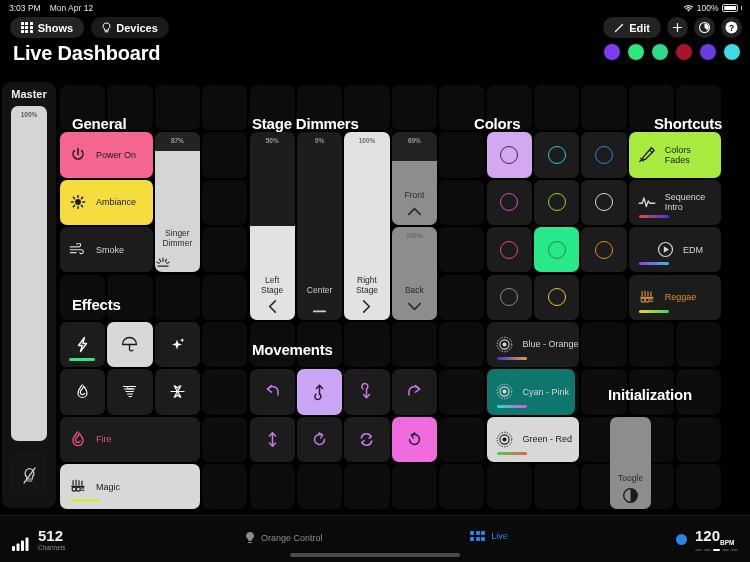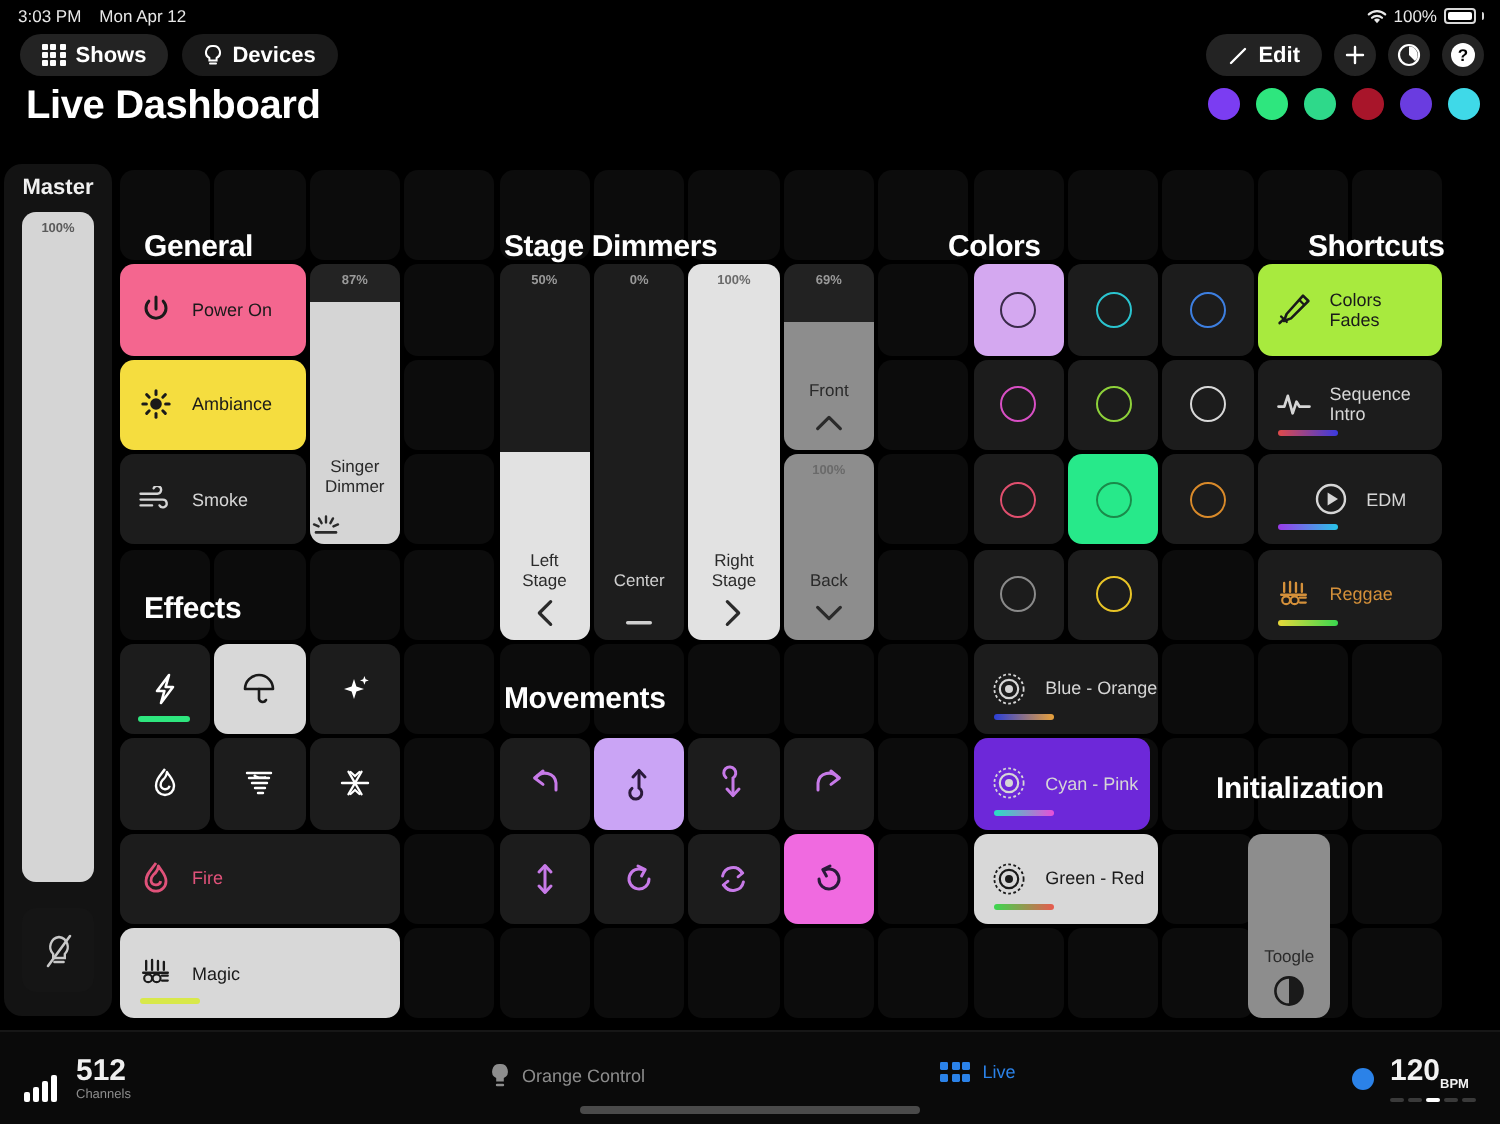--- a/index.html
+++ b/index.html
@@ -623,21 +623,21 @@
         <span class="ic">
           <svg width="17" height="17" viewBox="0 0 17 17">
             <circle cx="8.5" cy="8.5" r="7.3" stroke="#d6d6d6" stroke-width="0.9" fill="none" stroke-dasharray="1.4 1.2"></circle>
             <circle cx="8.5" cy="8.5" r="4.6" stroke="#d6d6d6" stroke-width="1.1" fill="none"></circle>
             <circle cx="8.5" cy="8.5" r="2" fill="#d6d6d6"></circle>
           </svg>
         </span>
         <span class="lbl" style="color: rgb(214, 214, 214);">Blue - Orange</span>
         <div class="minibar" style="background: linear-gradient(90deg, rgb(43, 63, 216), rgb(232, 161, 58));"></div>
       </div>
-      <div class="btn" style="left: 426.6px; top: 284.4px; width: 88px; height: 45.2px; background: #6d28d9;">
+      <div class="btn" style="left: 426.6px; top: 284.4px; width: 88px; height: 45.2px; background: #0f766e;">
         <span class="ic">
           <svg width="17" height="17" viewBox="0 0 17 17">
             <circle cx="8.5" cy="8.5" r="7.3" stroke="#d6d6d6" stroke-width="0.9" fill="none" stroke-dasharray="1.4 1.2"></circle>
             <circle cx="8.5" cy="8.5" r="4.6" stroke="#d6d6d6" stroke-width="1.1" fill="none"></circle>
             <circle cx="8.5" cy="8.5" r="2" fill="#d6d6d6"></circle>
           </svg>
         </span>
         <span class="lbl" style="color: rgb(214, 214, 214);">Cyan - Pink</span>
         <div class="minibar" style="background: linear-gradient(90deg, rgb(39, 224, 196), rgb(232, 79, 216));"></div>
       </div>
@@ -688,21 +688,21 @@
             <path d="M4 1.5 L4 6 M7 1 L7 6 M10 1.5 L10 6 M13 2 L13 6" stroke="#d4903a" stroke-width="1.2" stroke-linecap="round"></path>
             <path d="M2.5 7.5 H15" stroke="#d4903a" stroke-width="1.2" stroke-linecap="round"></path>
             <circle cx="5" cy="10.3" r="2" stroke="#d4903a" stroke-width="1.1" fill="none"></circle>
             <circle cx="9.3" cy="10.3" r="2" stroke="#d4903a" stroke-width="1.1" fill="none"></circle>
             <path d="M12 9 H15 M12 11.5 H15" stroke="#d4903a" stroke-width="1.1" stroke-linecap="round"></path>
           </svg>
         </span>
         <span class="lbl" style="color: rgb(212, 144, 58);">Reggae</span>
         <div class="minibar" style="background: linear-gradient(90deg, rgb(232, 216, 58), rgb(58, 216, 79));"></div>
       </div>
-      <div class="vf" style="left: 549.84px; top: 331.8px; width: 41.584px; height: 92.6px; background: rgb(141, 141, 141); margin-left: 14px;">
+      <div class="vf" style="left: 549.84px; top: 331.8px; width: 41.584px; height: 92.6px; background: rgb(141, 141, 141);">
         <div class="vlabel" style="color: rgb(42, 42, 42); bottom: 26px;">Toogle</div>
         <div class="vicon" style="display: flex; justify-content: center;">
           <svg width="17" height="17" viewBox="0 0 17 17">
             <circle cx="8.5" cy="8.5" r="6.8" stroke="#1a1a1a" stroke-width="1.3" fill="none"></circle>
             <path d="M8.5 1.7 A6.8 6.8 0 0 1 8.5 15.3 Z" fill="#1a1a1a"></path>
           </svg>
         </div>
       </div>
     </div>
 

